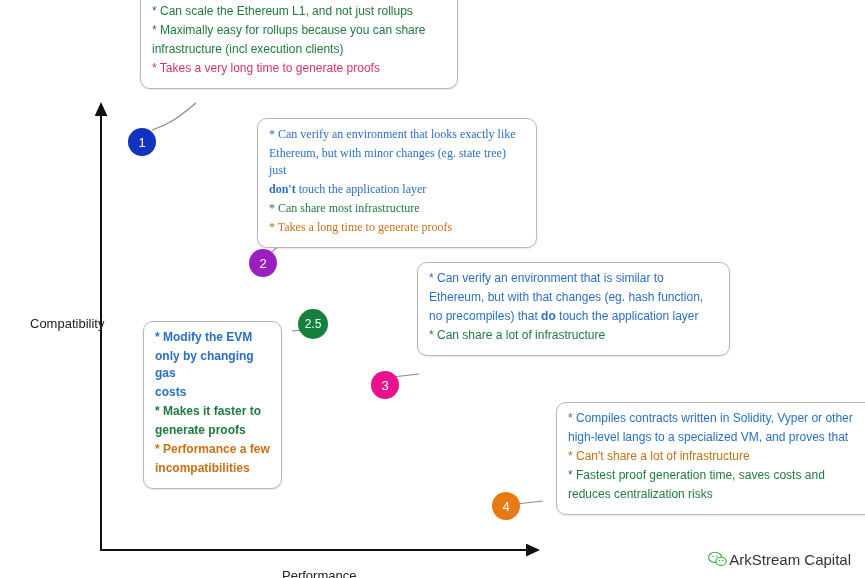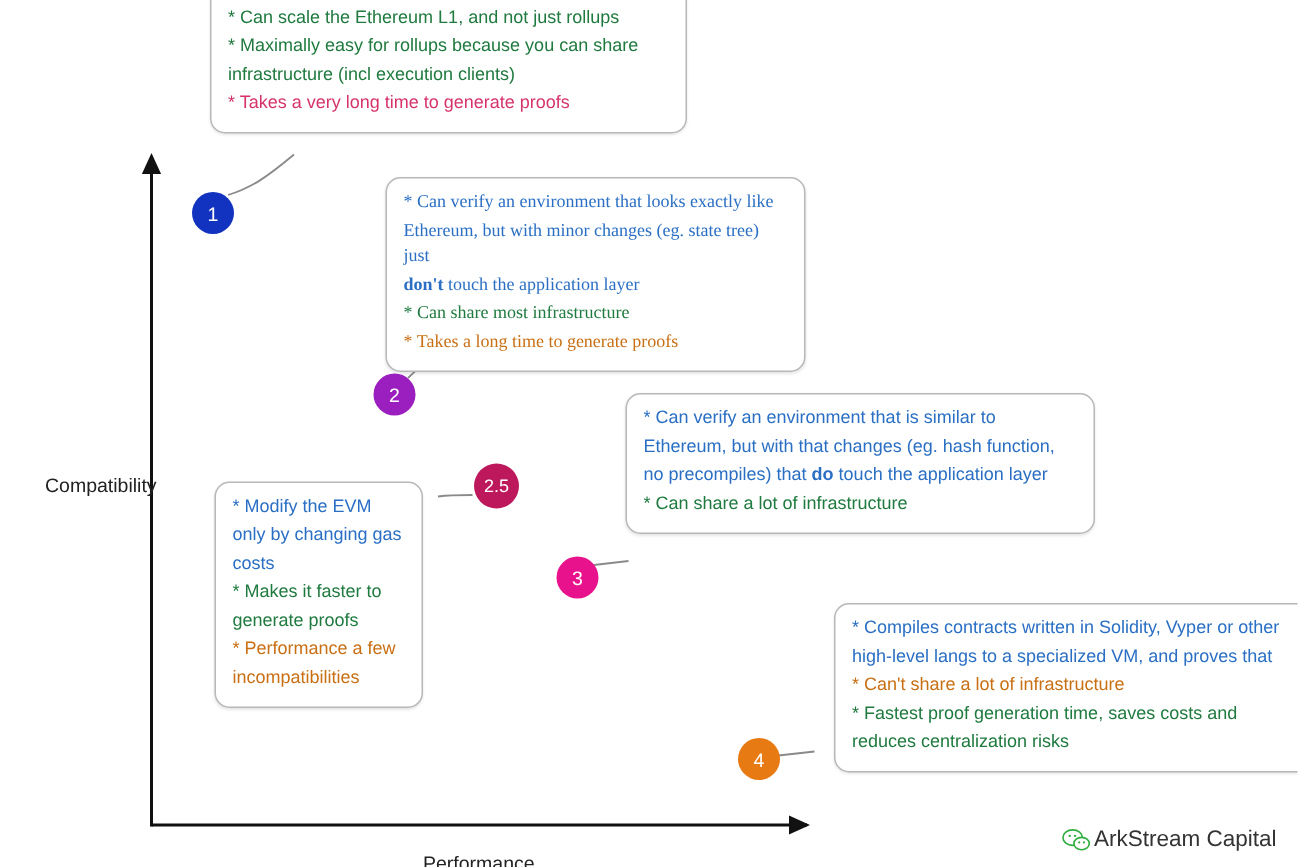--- a/index.html
+++ b/index.html
@@ -66,37 +66,36 @@
     border-radius: 50%;
     color: #ffffff;
     font-size: 13px;
     display: flex;
     align-items: center;
     justify-content: center;
     box-sizing: border-box;
   }
   #node-1 { width: 28px; height: 28px; left: 128px; top: 128px; background: #1232c0; }
   #node-2 { width: 28px; height: 28px; left: 249px; top: 249px; background: #9b1fbf; }
-  #node-25 { width: 30px; height: 30px; left: 316px; top: 309px; background: #be185d; font-size: 12px; }
+  #node-25 { width: 30px; height: 30px; left: 298px; top: 309px; background: #15803d; font-size: 12px; }
   #node-3 { width: 28px; height: 28px; left: 371px; top: 371px; background: #e8128c; }
   #node-4 { width: 28px; height: 28px; left: 492px; top: 492px; background: #e87a14; }
 
   
   #bubble-1 { left: 140px; top: -24px; width: 318px; }
   #bubble-2 { left: 257px; top: 118px; width: 280px; font-family: Liberation Serif, serif; }
-  #bubble-25 { left: 143px; top: 321px; width: 139px; }
+  #bubble-25 { left: 143px; top: 321px; width: 139px; font-weight: bold; }
   #bubble-3 { left: 417px; top: 262px; width: 313px; }
   #bubble-4 { left: 556px; top: 402px; width: 370px; }
 
   #watermark {
     position: absolute;
     right: 14px;
     bottom: 10px;
     display: flex;
-    align-items: center;
     gap: 2px;
     color: #333333;
     font-size: 15px;
     white-space: nowrap;
   }
   #wechat-icon {
     width: 19px;
     height: 16px;
     color: #2fae3f;
     display: inline-block;

